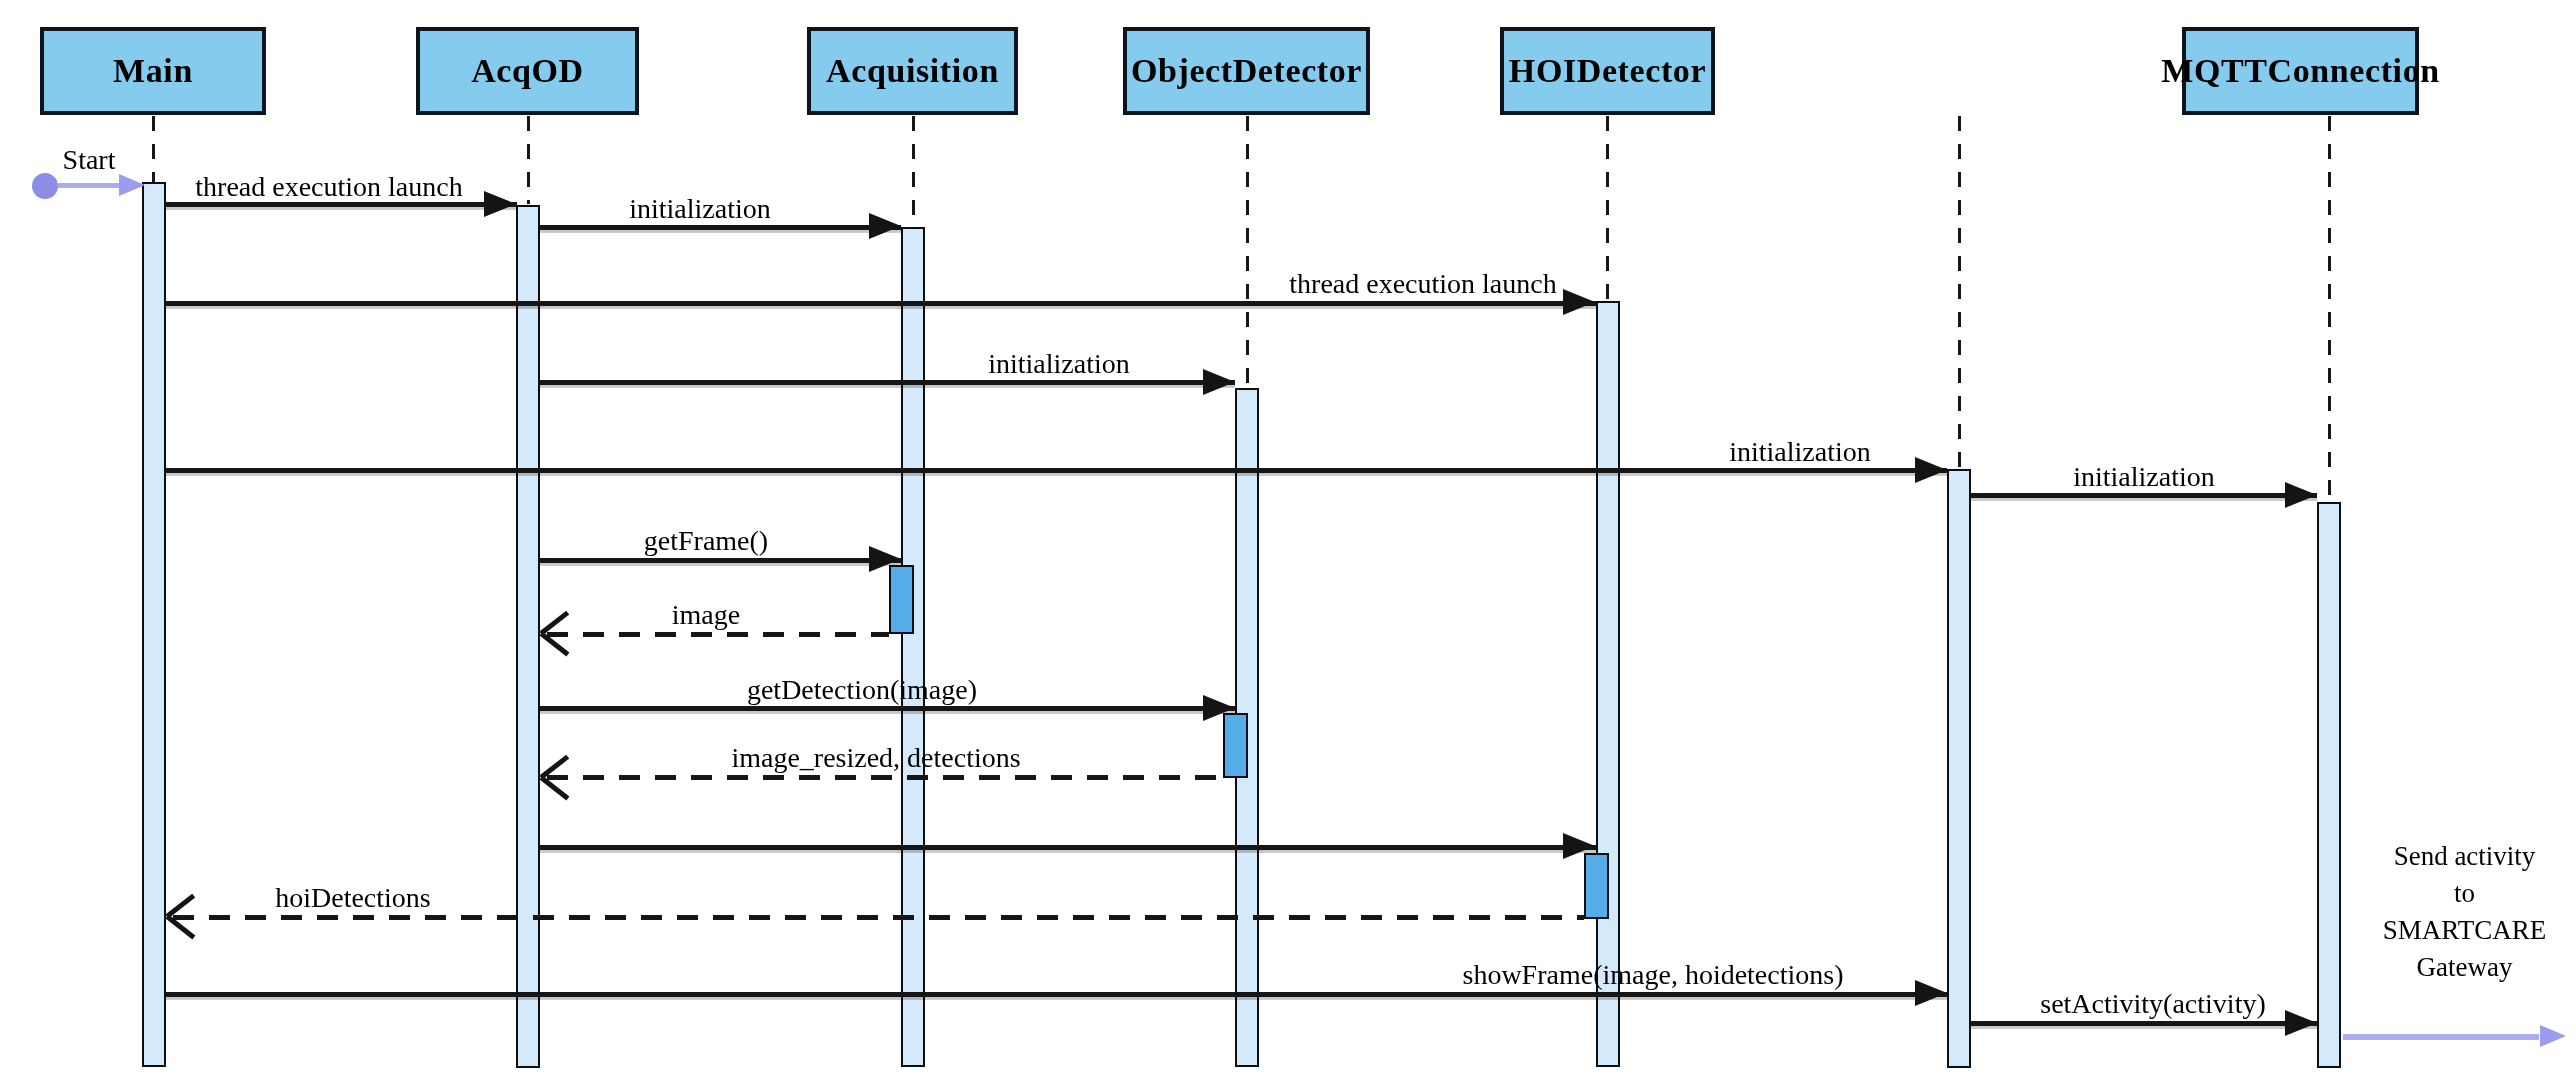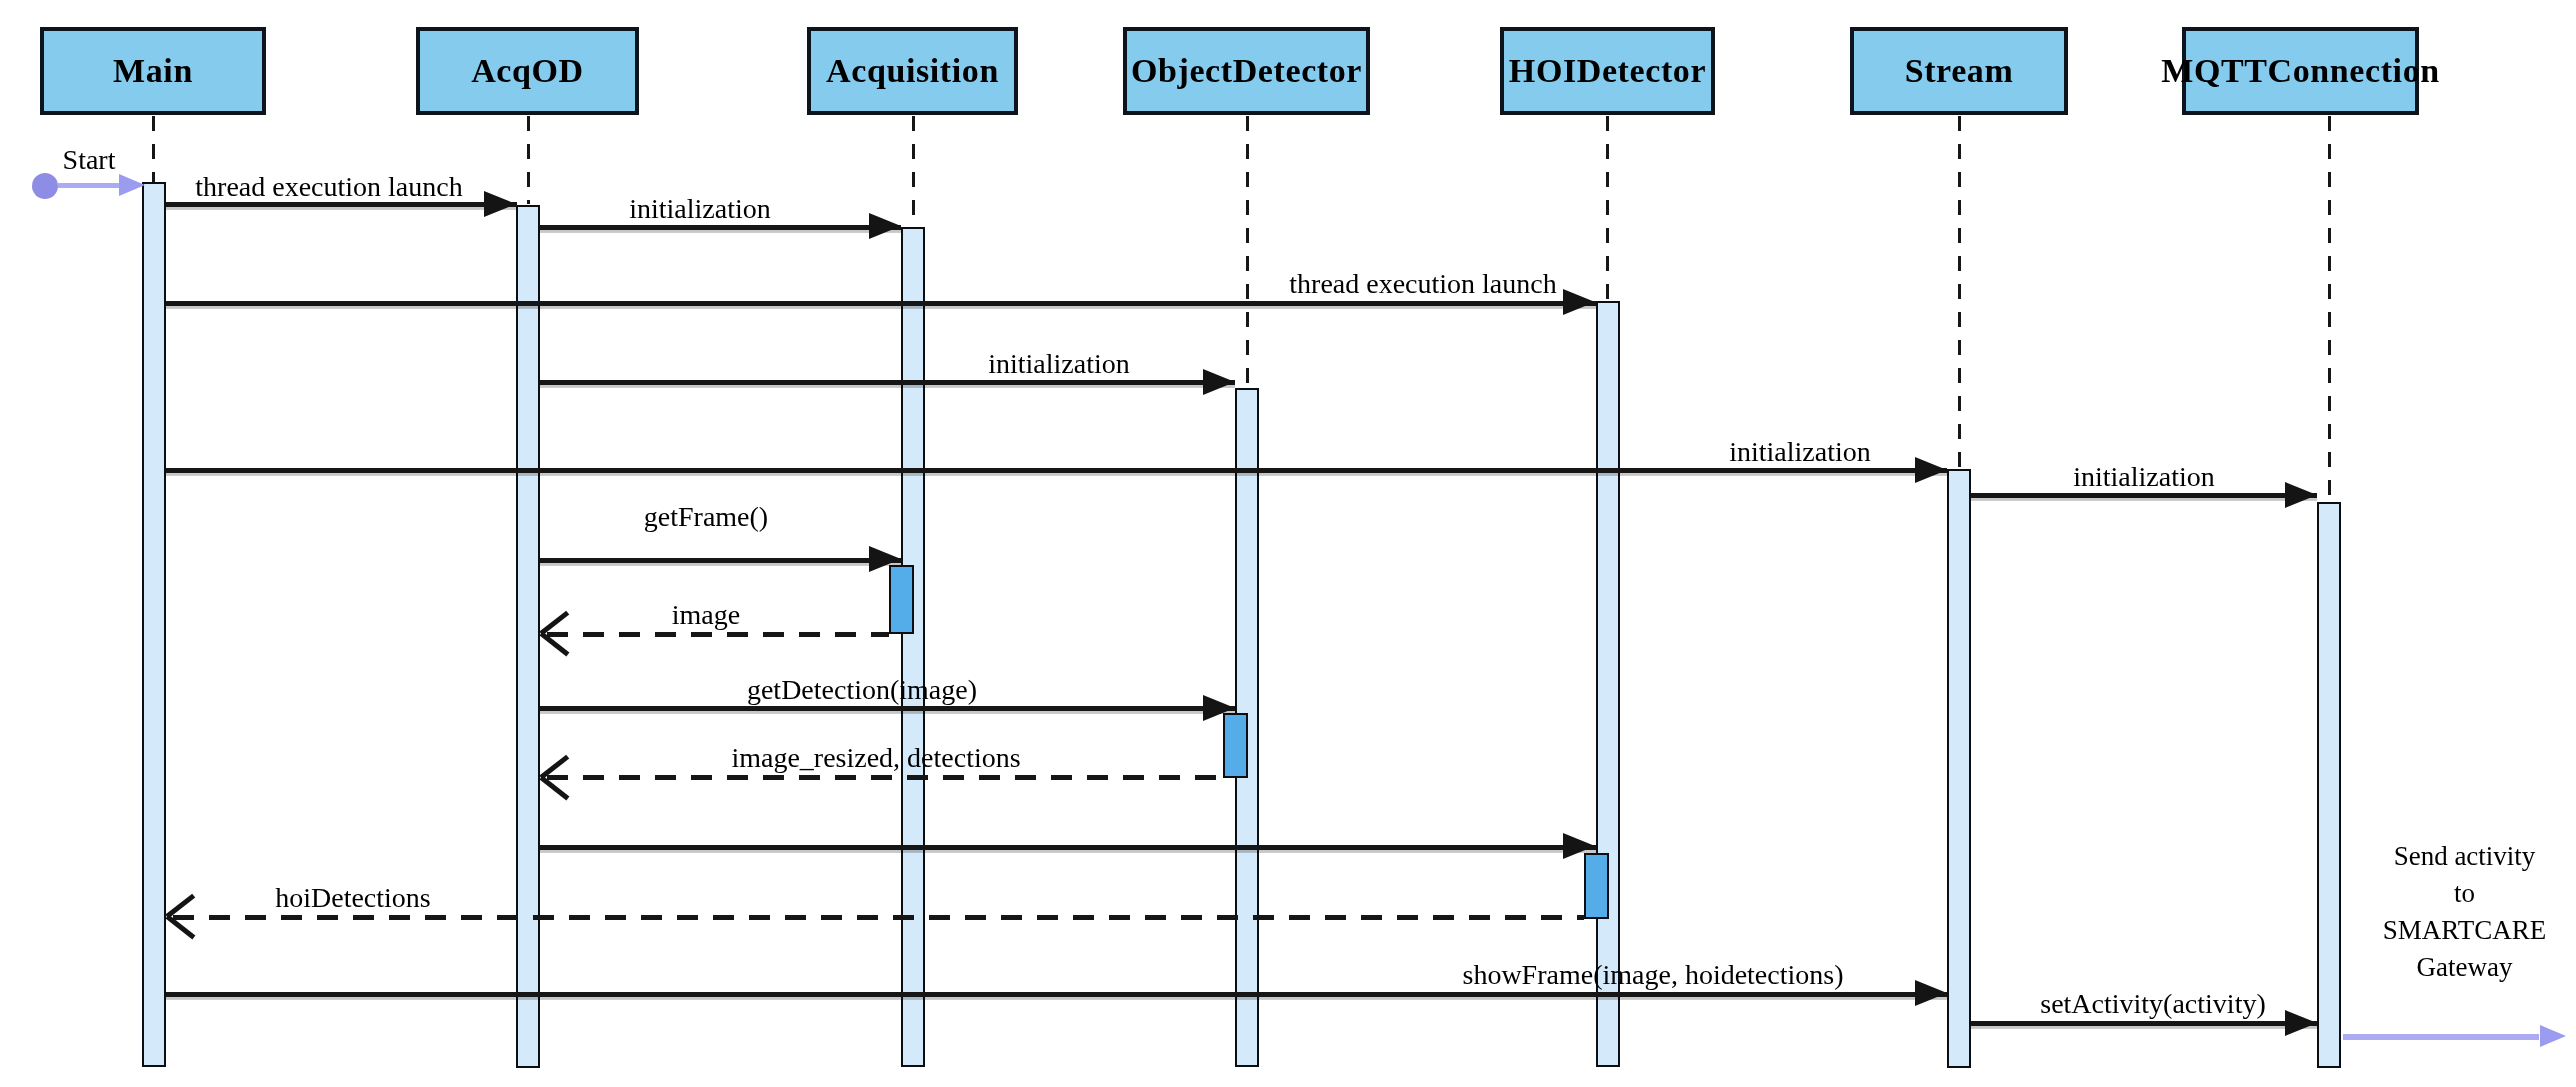--- a/index.html
+++ b/index.html
@@ -47,21 +47,20 @@
 </head>
 <body>
 
 <div id="canvas">
 
   <div class="head" style="left:40px;width:226px">Main</div>
   <div class="head" style="left:416px;width:223px">AcqOD</div>
   <div class="head" style="left:1123px;width:247px">ObjectDetector</div>
   <div class="head" style="left:807px;width:211px">Acquisition</div>
   <div class="head" style="left:1500px;width:215px">HOIDetector</div>
-  <div class="head" style="left:1850px;width:218px">Stream</div>
   <div class="head" style="left:2182px;width:237px">MQTTConnection</div>
 
   <div class="lldash" style="left:152px;top:116px;height:66px"></div>
   <div class="lldash" style="left:527px;top:116px;height:88px"></div>
   <div class="lldash" style="left:912px;top:116px;height:111px"></div>
   <div class="lldash" style="left:1246px;top:116px;height:272px"></div>
   <div class="lldash" style="left:1606px;top:116px;height:185px"></div>
   <div class="lldash" style="left:1958px;top:116px;height:352px"></div>
   <div class="lldash" style="left:2328px;top:116px;height:385px"></div>
 
@@ -99,21 +98,21 @@
   <div class="tri" style="left:1203px;top:369px"></div>
 
   <div class="mlabel" style="left:1800px;top:437px">initialization</div>
   <div class="mline" style="left:166px;top:468px;width:1781px"></div>
   <div class="tri" style="left:1915px;top:457px"></div>
 
   <div class="mlabel" style="left:2144px;top:462px">initialization</div>
   <div class="mline" style="left:1971px;top:493px;width:346px"></div>
   <div class="tri" style="left:2285px;top:482px"></div>
 
-  <div class="mlabel" style="left:706px;top:502px">getFrame()</div>
+  <div class="mlabel" style="left:706px;top:526px">getFrame()</div>
   <div class="mline" style="left:540px;top:558px;width:361px"></div>
   <div class="tri" style="left:869px;top:546px"></div>
 
   <div class="mlabel" style="left:706px;top:600px">image</div>
   <div class="rline" style="left:547px;top:632px;width:342px"></div>
   <div class="chev" style="left:541px;top:634px">
       <i class="a"></i>
       <i class="b"></i>
     </div>
 

